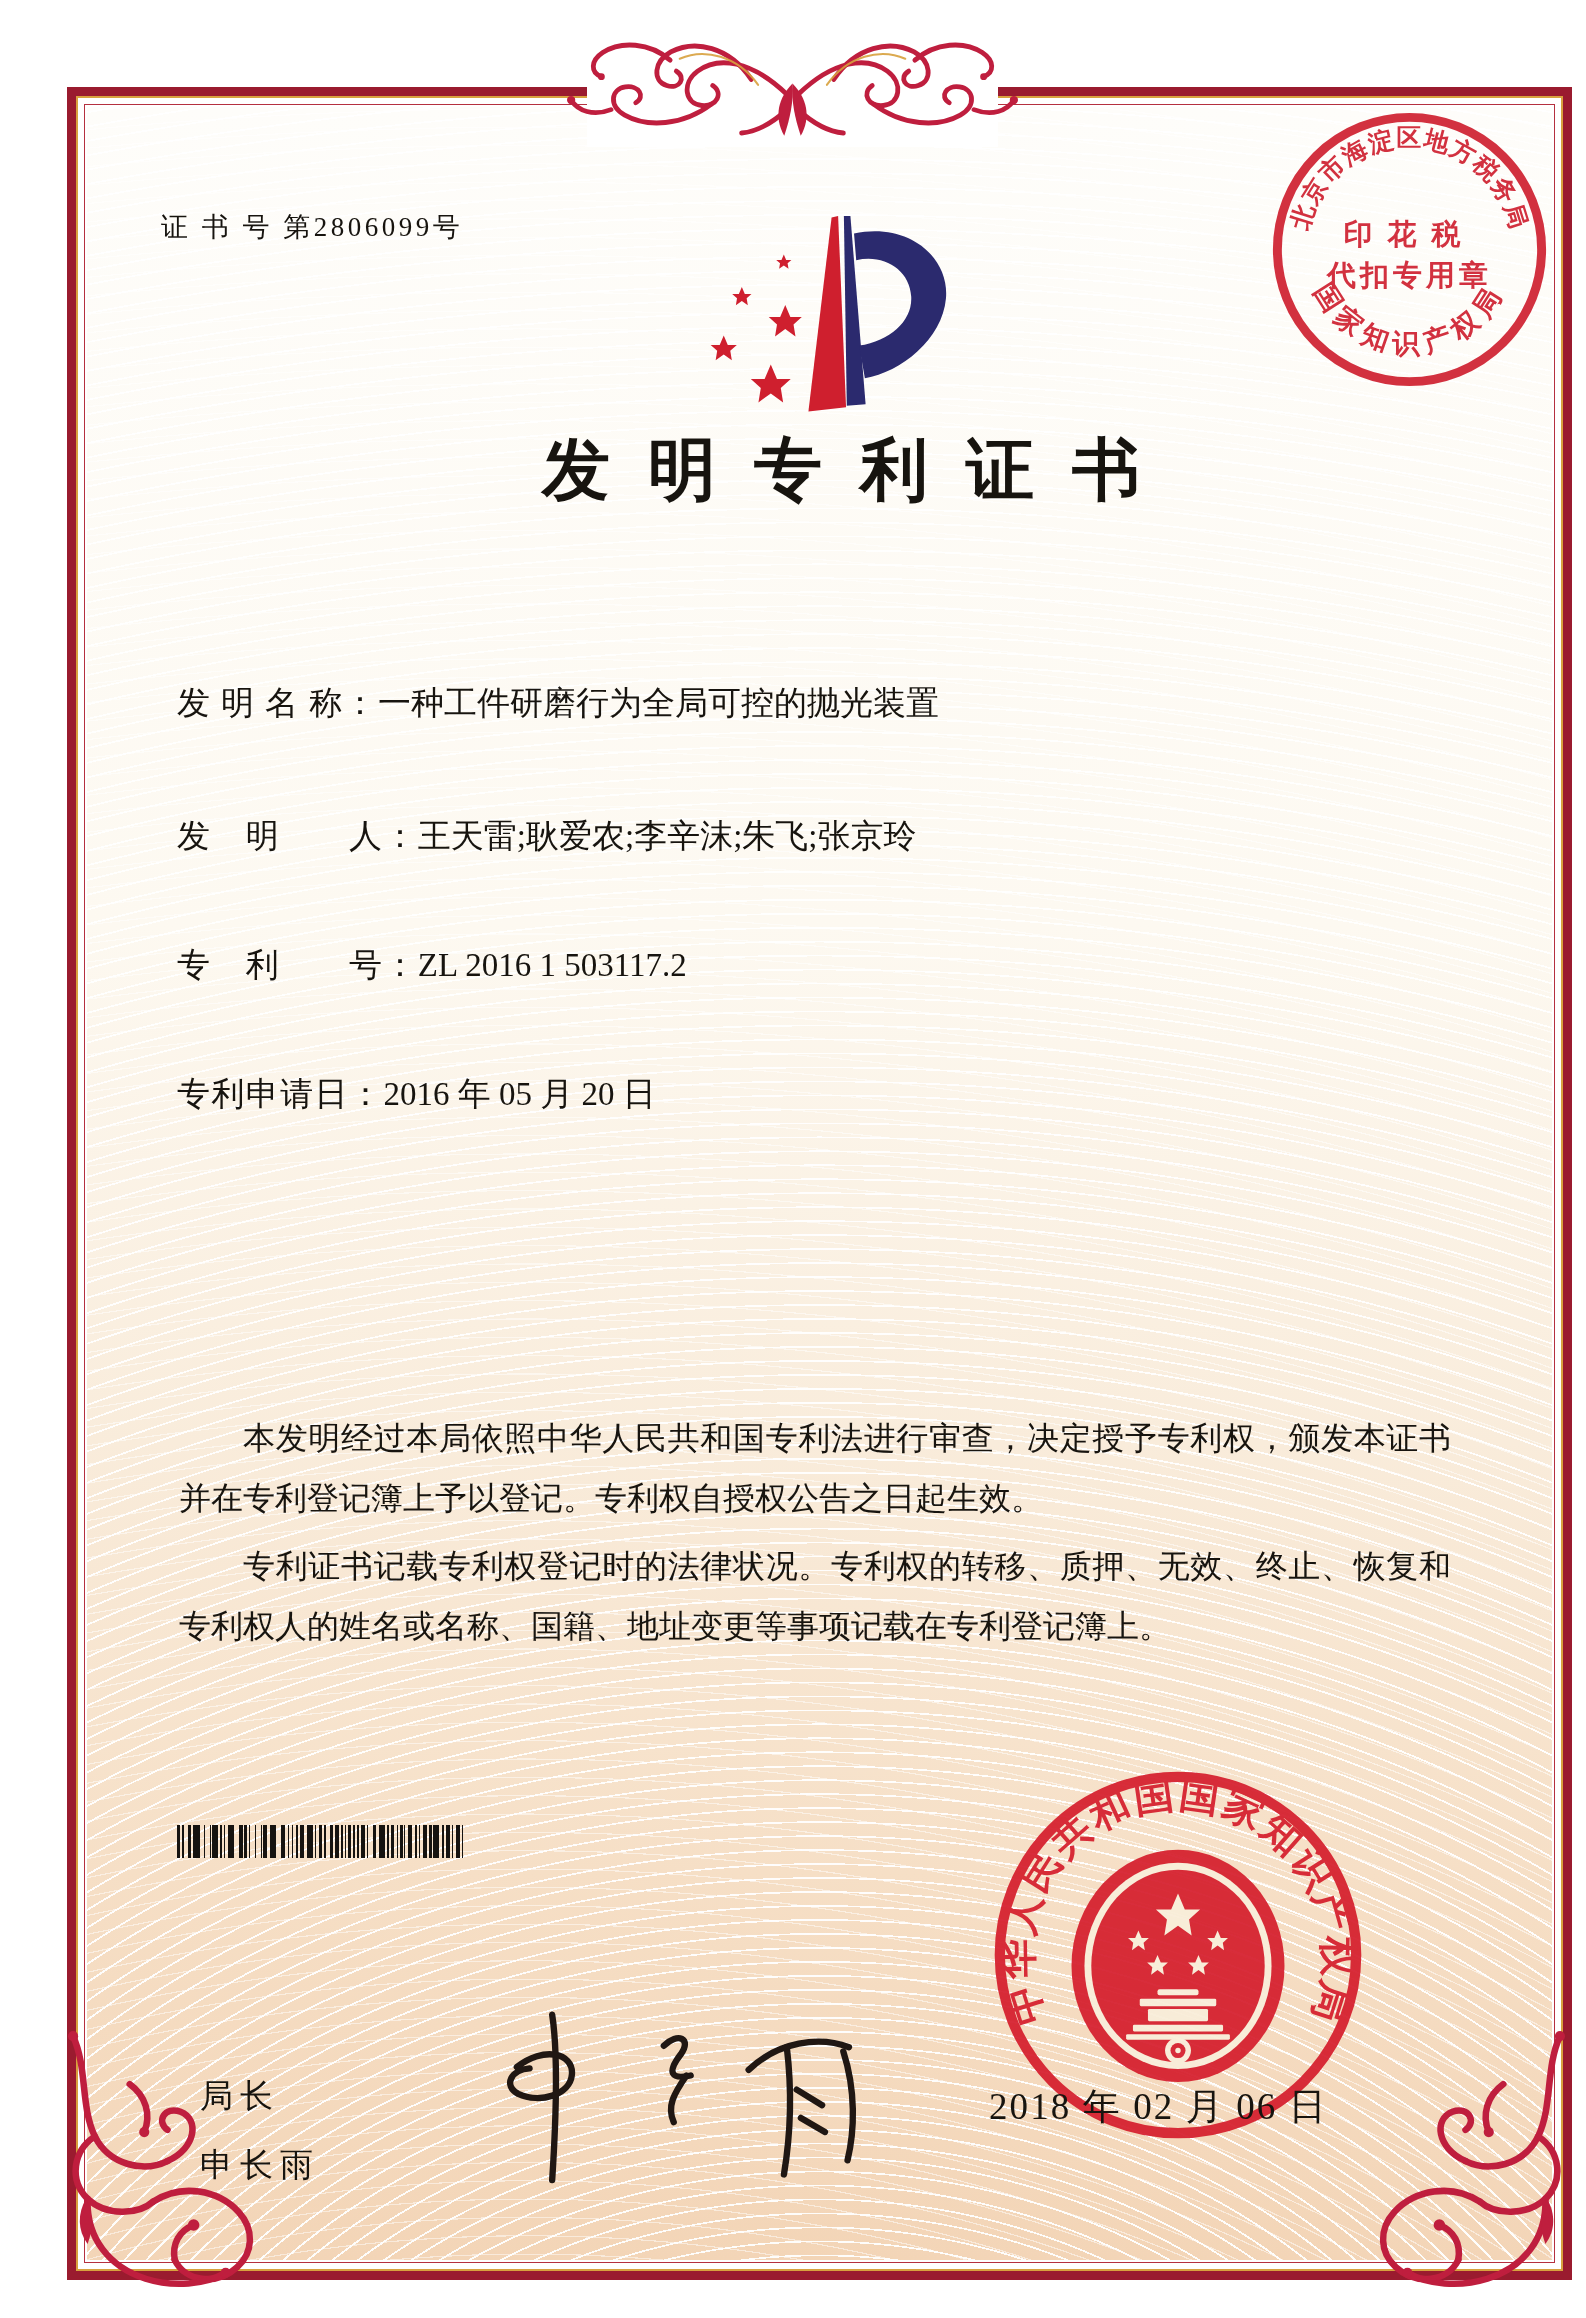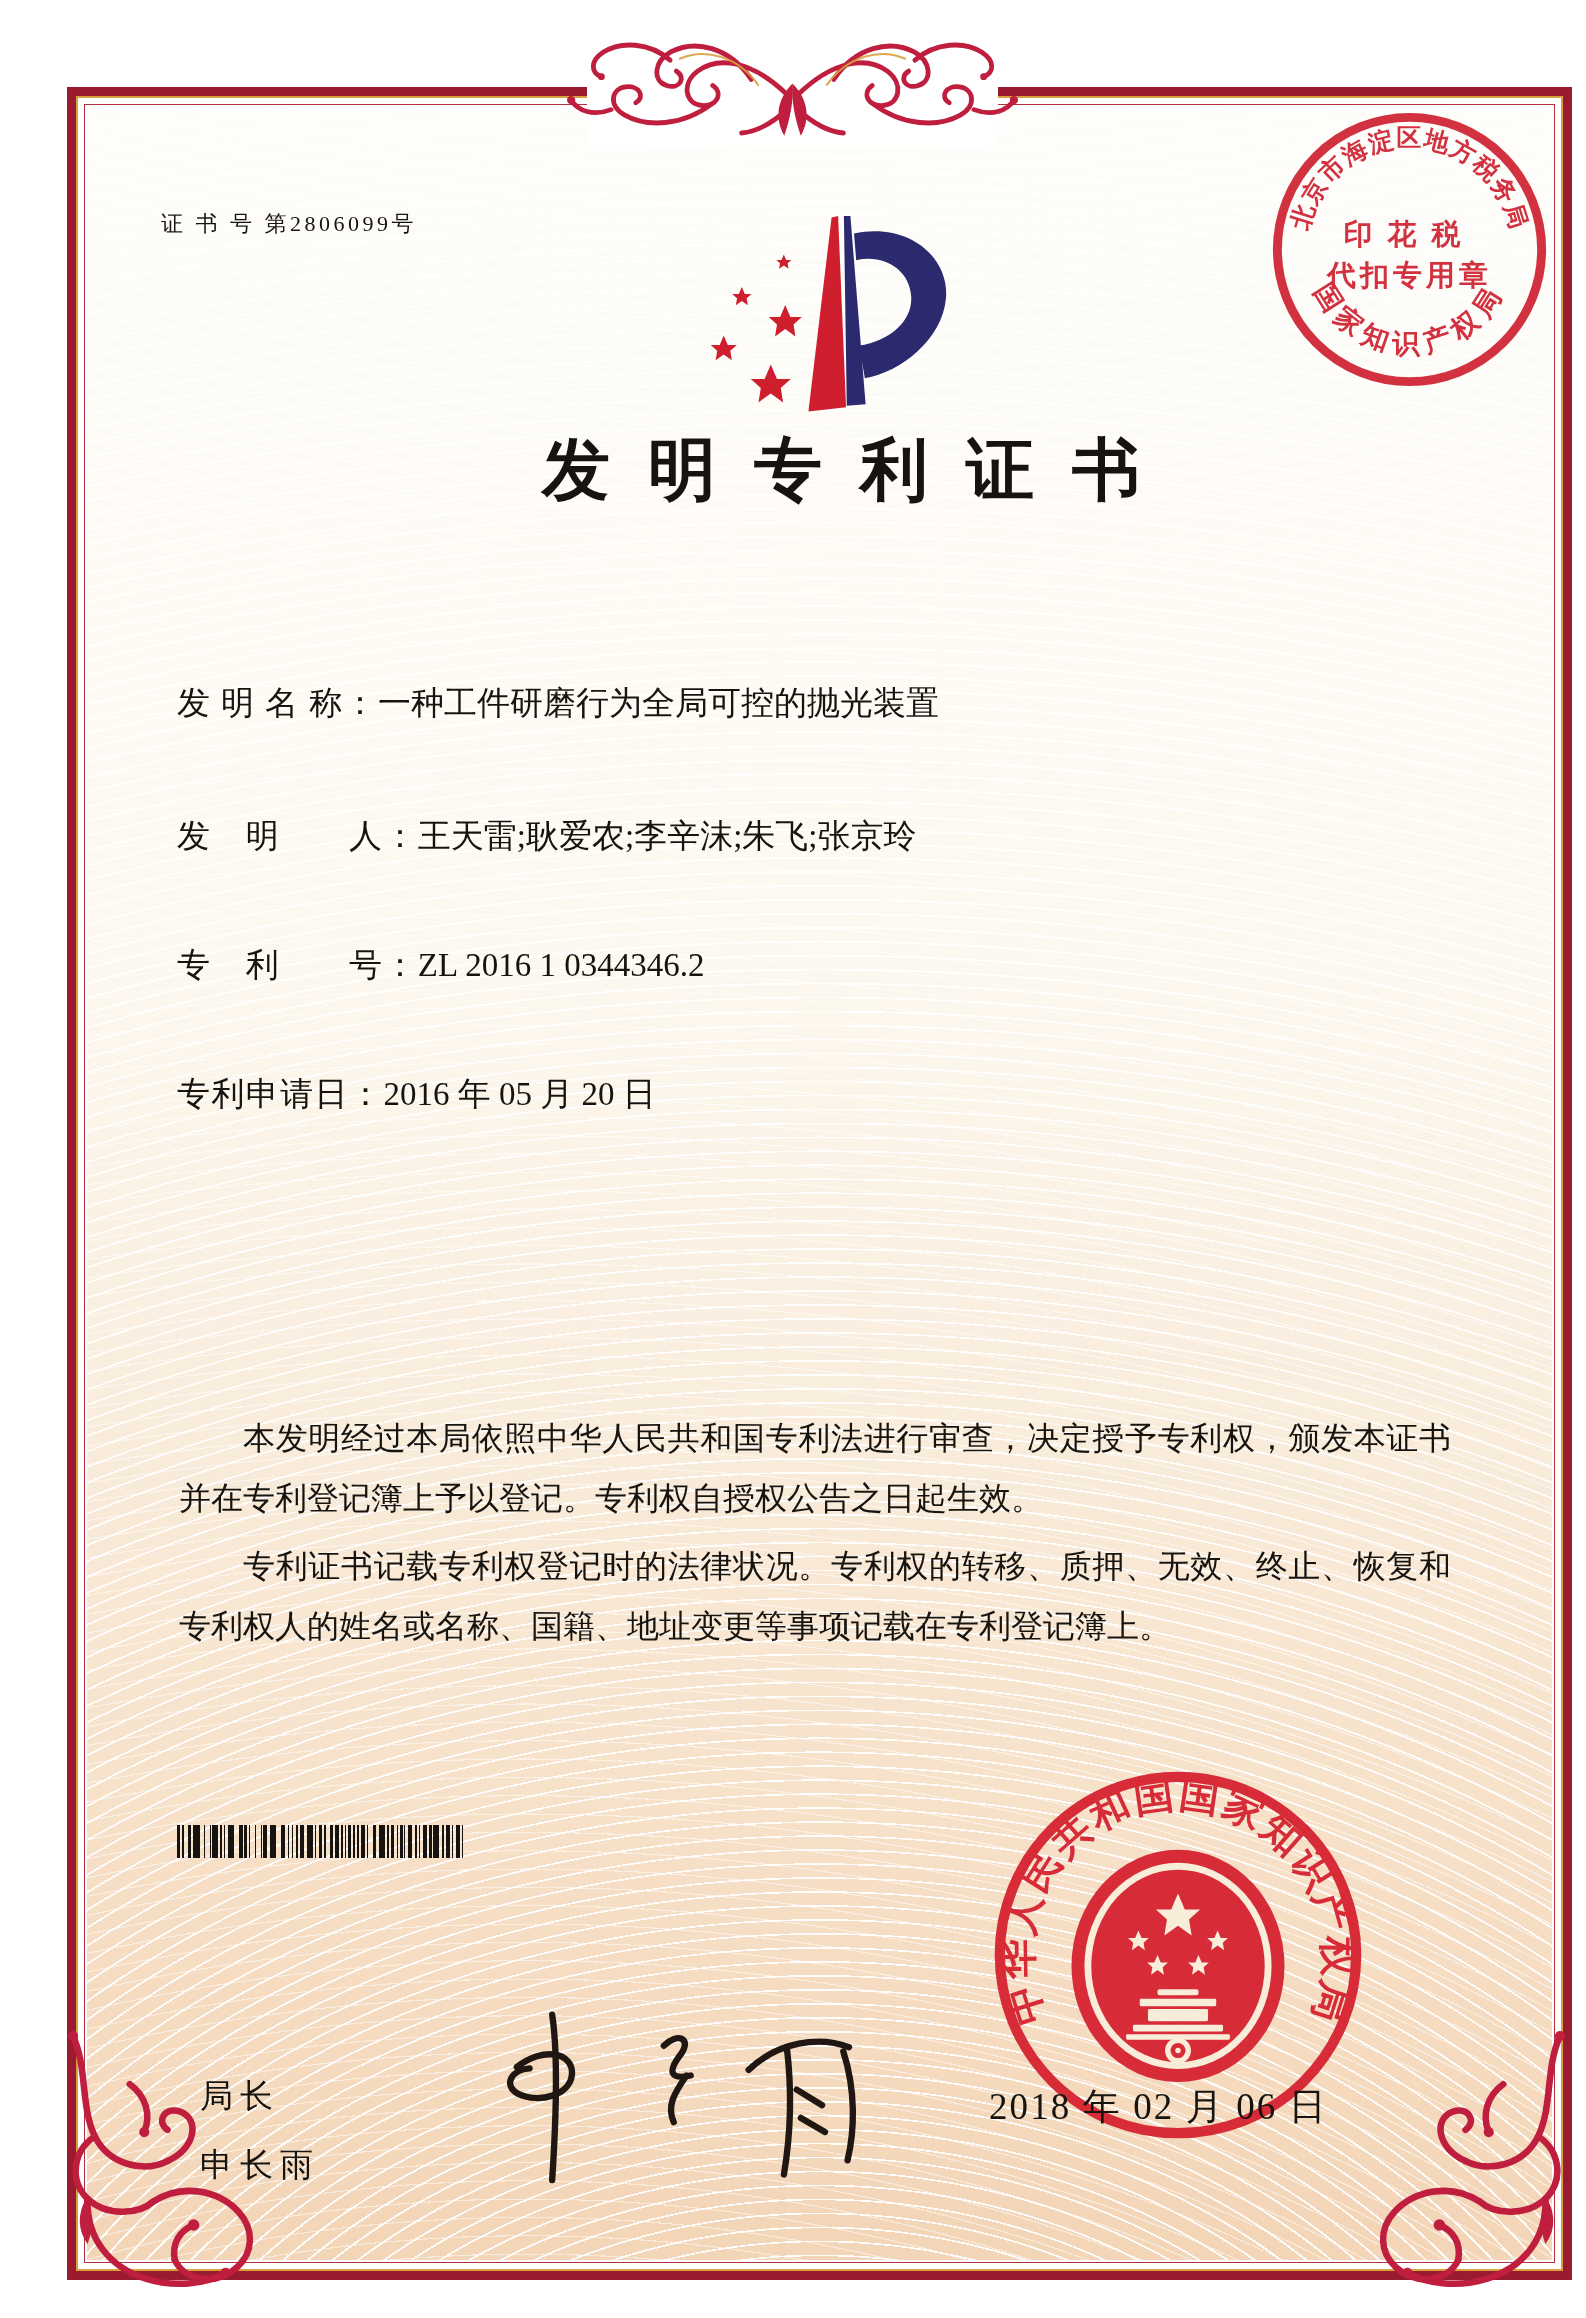--- a/index.html
+++ b/index.html
@@ -16,21 +16,21 @@
   .frame-thin{position:absolute;inset:6.4px;border:1.4px solid #b5303f;}
   .waves{position:absolute;inset:1.4px;
     background:
       repeating-radial-gradient(1345px 1062px at 50% 118%,
         rgba(255,255,255,.95) 0 2.1px, rgba(255,255,255,0) 2.1px 17.7px),
       repeating-radial-gradient(1699px 1416px at 30% 150%,
         rgba(255,255,255,.5) 0 1.4px, rgba(255,255,255,0) 1.4px 22px),
       linear-gradient(180deg,#fefdfa 0%,#fdf9f1 38%,#f9ecdb 62%,#f6dfc6 82%,#f3d5b7 100%);
   }
   
-  .certno{position:absolute;left:161px;top:209px;font-size:22px;letter-spacing:3.5px;z-index:5;}
+  .certno{position:absolute;left:161px;top:209px;font-size:27px;letter-spacing:3.5px;z-index:5;}
   .title{position:absolute;left:0;top:425px;width:1586px;text-align:center;
     font-size:68px;font-weight:900;letter-spacing:38px;text-indent:38px;z-index:5;margin-left:48px;}
   .field{position:absolute;left:177px;font-size:33px;white-space:nowrap;z-index:5;}
   .field .lab{letter-spacing:1.4px;}
   .paras{position:absolute;left:171px;top:1400px;width:1288px;font-size:32px;
     line-height:60px;text-align:justify;z-index:5;}
   .paras p{margin:8px;text-indent:2em;}
   .barcode{position:absolute;left:177px;top:1825px;width:292px;height:33px;z-index:5;}
   .barcode i{position:absolute;top:0;bottom:0;background:#161310;}
   .signer-role{position:absolute;left:200px;top:2074px;font-size:33px;letter-spacing:7px;z-index:5;}
@@ -134,21 +134,21 @@
 
   <div class="title">发明专利证书</div>
 
   <div class="field" style="top:681px">
     <span class="lab">发 明 名 称：</span><span>一种工件研磨行为全局可控的抛光装置</span>
   </div>
   <div class="field" style="top:814px">
     <span class="lab">发　明　　人：</span><span>王天雷;耿爱农;李辛沫;朱飞;张京玲</span>
   </div>
   <div class="field" style="top:943px">
-    <span class="lab">专　利　　号：</span><span>ZL 2016 1 0344346.2</span>
+    <span class="lab">专　利　　号：</span><span>ZL 2016 1 503117.2</span>
   </div>
   <div class="field" style="top:1072px">
     <span class="lab">专利申请日：</span><span>2016 年 05 月 20 日</span>
   </div>
 
   <div class="paras">
     <p>本发明经过本局依照中华人民共和国专利法进行审查，决定授予专利权，颁发本证书并在专利登记簿上予以登记。专利权自授权公告之日起生效。</p>
     <p>专利证书记载专利权登记时的法律状况。专利权的转移、质押、无效、终止、恢复和专利权人的姓名或名称、国籍、地址变更等事项记载在专利登记簿上。</p>
   </div>
 

